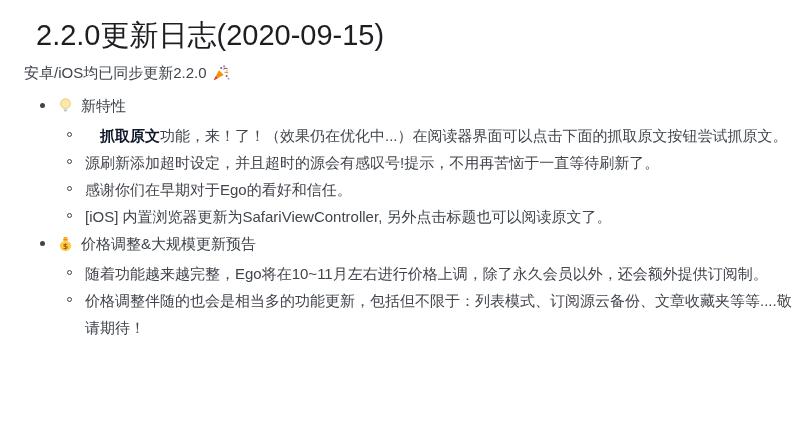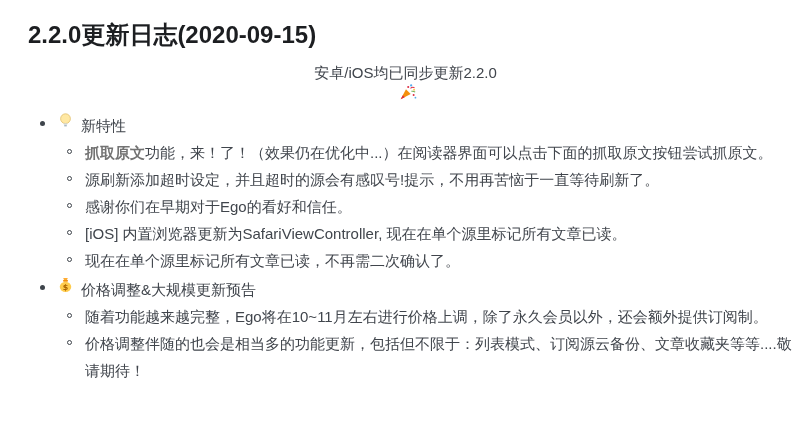--- a/index.html
+++ b/index.html
@@ -7,53 +7,52 @@
   body {
     width: 800px;
     height: 436px;
     background: #ffffff;
     color: #40454c;
     font-family: "Liberation Sans", "DejaVu Sans", sans-serif;
     overflow: hidden;
   }
   .doc { padding: 14px 8px 0 24px; }
   h1.page-title {
-    margin: 6px 0 0 4px;
-    font-size: 24px;
+    margin: 6px 0 0 12px;
+    font-size: 29px;
     line-height: 30px;
-    font-weight: 700;
+    font-weight: 400;
     color: #1c1e21;
   }
   .subtitle {
     margin-top: 13px;
     font-size: 15px;
     line-height: 20px;
     color: #40454c;
     display: flex;
     align-items: center;
-    flex-direction: column;
   }
   .subtitle .txt { margin-right: 5px; }
   ul { list-style: none; margin: 0; padding: 0; }
   ul.l1 { margin-top: 9px; font-size: 15px; }
   ul.l1 > li { position: relative; padding-left: 33px; line-height: 27px; }
   ul.l1 > li > .marker-dot {
     position: absolute; left: 16px; top: 11px;
     width: 5px; height: 5px; border-radius: 50%;
     background: #3e444b;
   }
-  .sec-head { display: inline-flex; }
+  .sec-head { display: inline-flex; align-items: center; }
   .sec-head .sec-icon { display: inline-flex; margin-right: 7px; }
   ul.l2 > li { position: relative; padding-left: 28px; line-height: 27px; }
   ul.l2 > li > .marker-ring {
     position: absolute; left: 10px; top: 10px;
     width: 5px; height: 5px; border-radius: 50%;
     border: 1.5px solid #3e444b; background: transparent;
   }
-  strong.item-bold { font-weight: 700; color: #737373; }
+  strong.item-bold { font-weight: 700; color: #0f172a; margin-left: 15px; }
   svg { display: block; }
 </style>
 </head>
 <body>
 
 <div class="doc">
 
   <h1 class="page-title">2.2.0更新日志(2020-09-15)</h1>
 
   <div class="subtitle">
@@ -95,25 +94,21 @@
         <li>
           <span class="marker-ring"></span>
           <span>源刷新添加超时设定，并且超时的源会有感叹号!提示，不用再苦恼于一直等待刷新了。</span>
         </li>
         <li>
           <span class="marker-ring"></span>
           <span>感谢你们在早期对于Ego的看好和信任。</span>
         </li>
         <li>
           <span class="marker-ring"></span>
-          <span>[iOS] 内置浏览器更新为SafariViewController, 现在在单个源里标记所有文章已读。</span>
-        </li>
-        <li>
-          <span class="marker-ring"></span>
-          <span>现在在单个源里标记所有文章已读，不再需二次确认了。</span>
+          <span>[iOS] 内置浏览器更新为SafariViewController, 另外点击标题也可以阅读原文了。</span>
         </li>
       </ul>
     </li>
 
     <li>
       <span class="marker-dot"></span>
       <span class="sec-head">
         <span class="sec-icon">
           <svg width="17" height="17" viewBox="0 0 16 16">
             <path d="M5.8 1.8 h4.4 l-1.1 2.4 h-2.2 z" fill="#FFAC33"></path>

